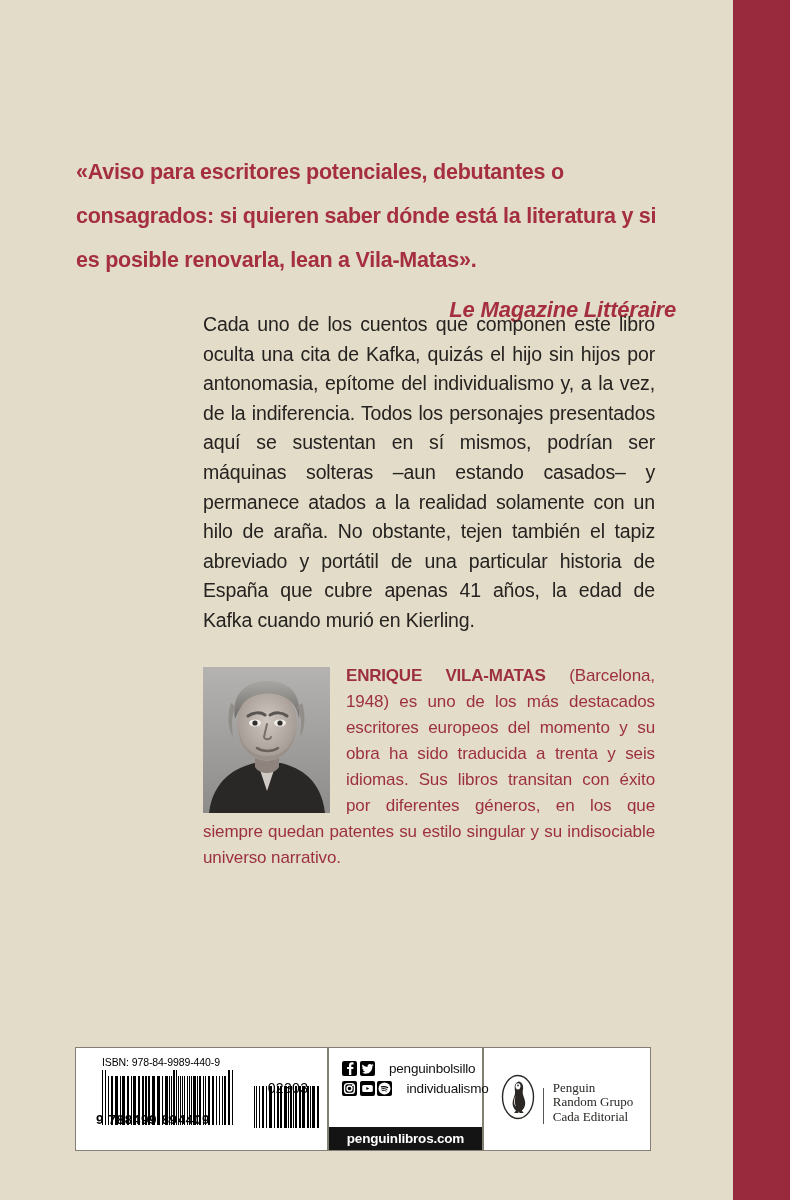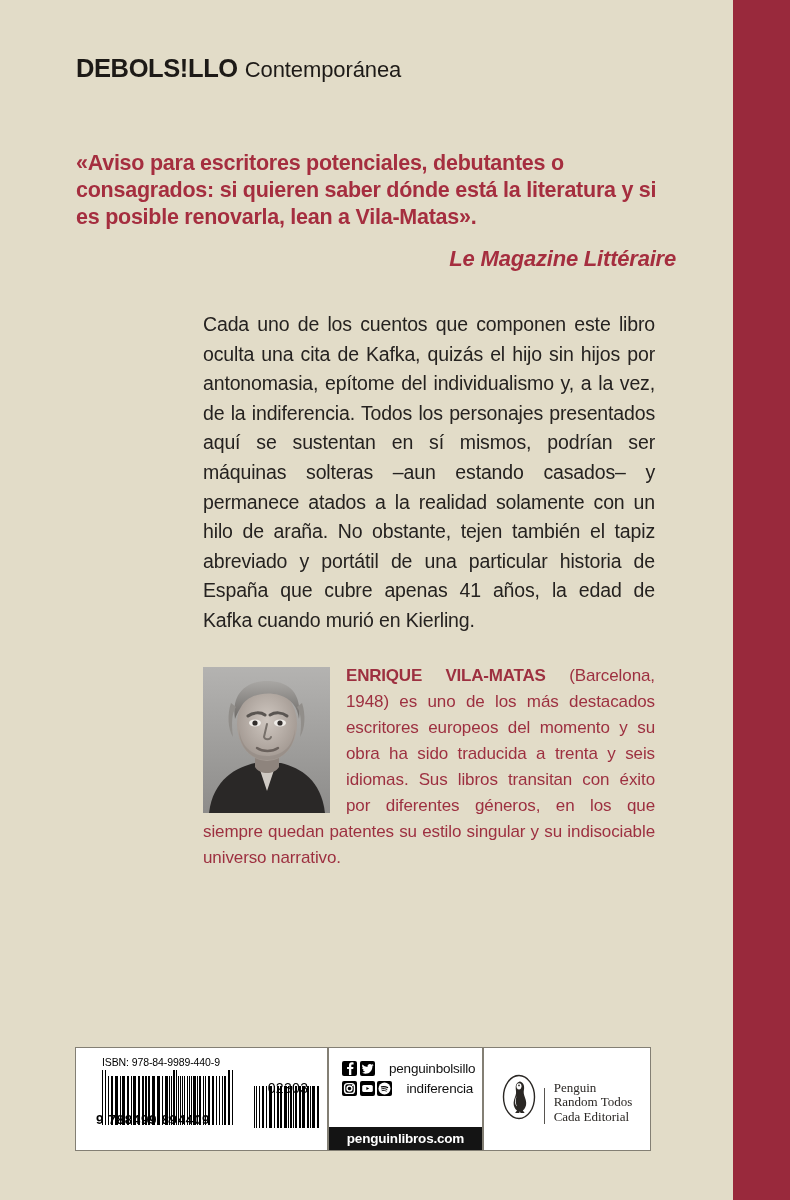--- a/index.html
+++ b/index.html
@@ -55,21 +55,21 @@
   .pullquote {
     position: absolute;
     left: 76px;
     top: 150px;
     width: 600px;
   }
   .pullquote-text {
     color: #a52e3f;
     font-size: 21.5px;
     font-weight: 700;
-    line-height: 27px;
+    line-height: 44px;
     letter-spacing: -0.25px;
     margin: 0;
   }
   .pullquote-source {
     color: #a52e3f;
     font-size: 22px;
     font-weight: 700;
     font-style: italic;
     text-align: right;
     margin: 15px 0 0 0;
@@ -268,23 +268,20 @@
     white-space: nowrap;
   }
 </style>
 </head>
 <body>
 
 <div class="cover">
 
   <div class="spine-band"></div>
 
-  <div class="imprint">
-    <span class="imprint-logo">DEBOLS!LLO</span><span class="imprint-collection">Contemporánea</span>
-  </div>
 
   <div class="pullquote">
     <p class="pullquote-text">«Aviso para escritores potenciales, debutantes o consagrados: si quieren saber dónde está la literatura y si es posible renovarla, lean a Vila-Matas».</p>
     <p class="pullquote-source">Le Magazine Littéraire</p>
   </div>
 
   <div class="blurb">
     <p>Cada uno de los cuentos que componen este libro oculta una cita de Kafka, quizás el hijo sin hijos por antonomasia, epítome del individualismo y, a la vez, de la indiferencia. Todos los personajes presentados aquí se sustentan en sí mismos, podrían ser máquinas solteras –aun estando casados– y permanece atados a la realidad solamente con un hilo de araña. No obstante, tejen también el tapiz abreviado y portátil de una particular historia de España que cubre apenas 41 años, la edad de Kafka cuando murió en Kierling.</p>
   </div>
 
@@ -443,21 +440,21 @@
               </svg>
           </span>
           <span class="sicon">
             <svg width="15" height="15" viewBox="0 0 15 15">
                 <circle cx="7.5" cy="7.5" r="6" fill="#fff"></circle>
                 <path d="M4.4 5.9c2-.5 4.3-.35 6.2.7" stroke="#000" stroke-width="1.15" fill="none" stroke-linecap="round"></path>
                 <path d="M4.7 7.8c1.7-.42 3.6-.3 5.2.6" stroke="#000" stroke-width="1" fill="none" stroke-linecap="round"></path>
                 <path d="M5.1 9.6c1.4-.33 2.9-.23 4.2.5" stroke="#000" stroke-width=".85" fill="none" stroke-linecap="round"></path>
               </svg>
           </span>
-          <span class="social-handle">indiferencia</span>
+          <span class="social-handle">individualismo</span>
         </div>
 
       </div>
       <div class="site-bar">
         <span>penguinlibros.com</span>
       </div>
     </div>
 
     <div class="panel panel-prh">
       <div class="prh-inner">
@@ -467,21 +464,21 @@
             <path d="M17 7.5c3.2 0 5 2.6 5.1 5.6.1 2.6-.6 4.1-.3 6.4.3 2.6 2.2 5.6 2.4 9.2.2 3.3-1.4 6.4-3.4 7.9l1.9 2.3h-4.2l-.6-1.6-.6 1.6h-4.2l1.9-2.3c-2-1.5-3.6-4.6-3.4-7.9.2-3.6 2.1-6.6 2.4-9.2.3-2.3-.4-3.8-.3-6.4.1-3 1.9-5.6 5.1-5.6z" fill="#2a2724"></path>
             <ellipse cx="17" cy="12.3" rx="2.5" ry="3.1" fill="#ffffff"></ellipse>
             <circle cx="17" cy="11.4" r="0.85" fill="#2a2724"></circle>
             <path d="M19.2 13.6l3.1 1.1-3.1 1.1z" fill="#2a2724"></path>
             <path d="M14.6 22c-1.1 3.2-1.2 7.6.5 10.6-2.4-1.8-3-7-.5-10.6z" fill="#ffffff" opacity="0.9"></path>
           </svg>
         </span>
         <span class="prh-rule"></span>
         <span class="prh-words">
           <span>Penguin</span><br>
-          <span>Random Todos</span><br>
+          <span>Random Grupo</span><br>
           <span>Cada Editorial</span>
         </span>
       </div>
     </div>
 
   </div>
 
 </div>
 
 </body></html>

